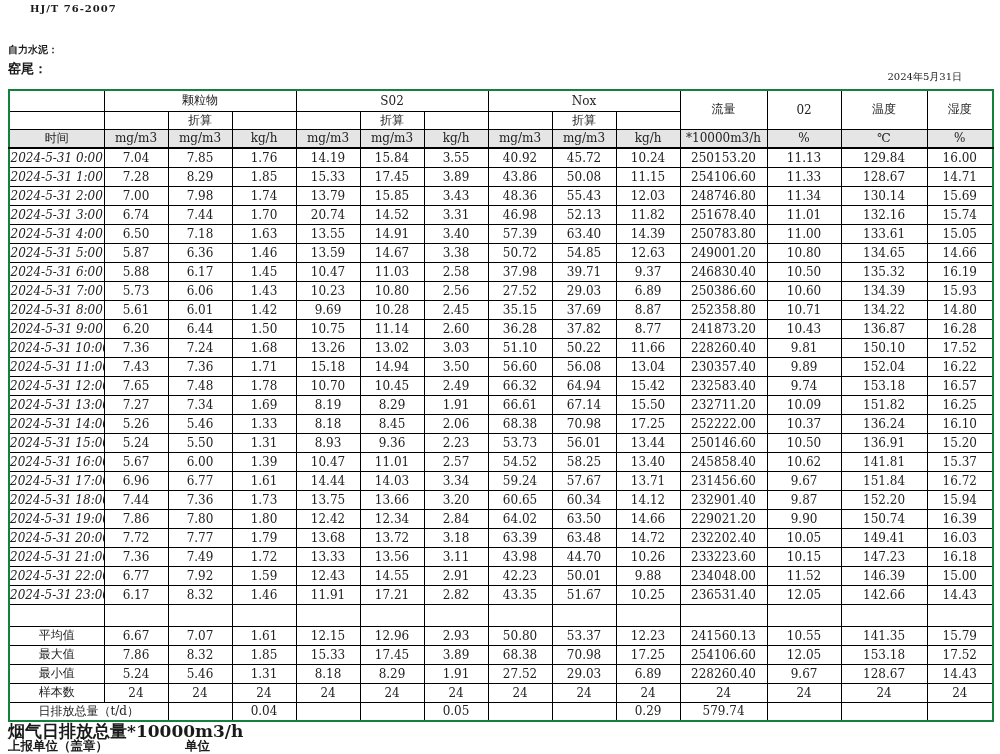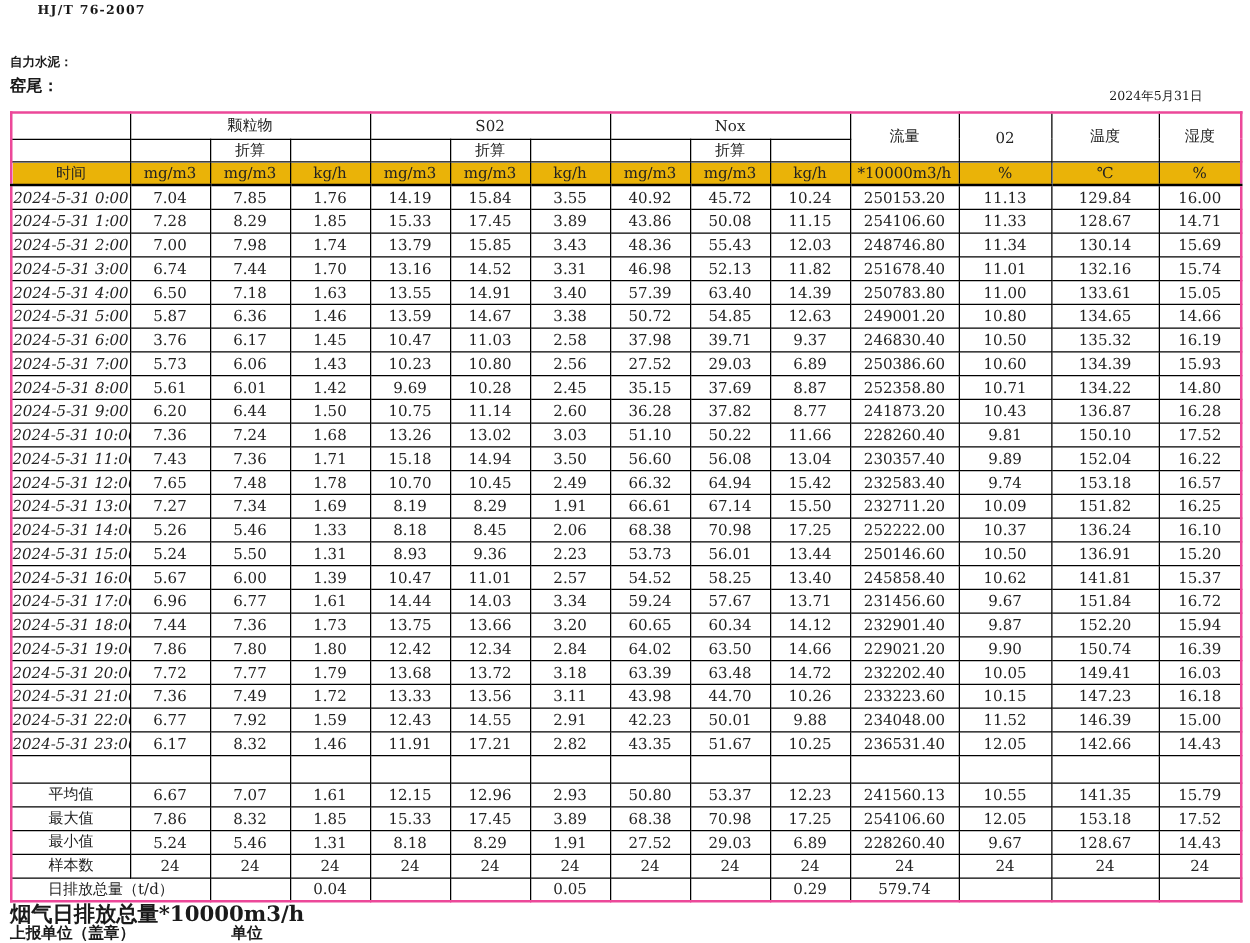--- a/index.html
+++ b/index.html
@@ -10,31 +10,31 @@
   }
   .std-no   { position:absolute; left:30px;  top:3px;  font-size:10px; font-weight:bold; letter-spacing:1px; }
   .title    { position:absolute; left:0; top:21px; width:1000px; text-align:center; font-size:15px; font-weight:bold; letter-spacing:1px; }
   .company  { position:absolute; left:8px; top:43px; font-size:10px; font-weight:bold; }
   .location { position:absolute; left:8px; top:60px; font-size:13px; font-weight:bold; }
   .date     { position:absolute; right:38px; top:70px; font-size:10px; }
 
   table.report {
     position:absolute; left:8px; top:89px; width:984px;
     border-collapse:collapse; table-layout:fixed;
-    border:2px solid #ec4899;
+    border:2px solid #15803d;
     padding-left:33px;
   }
   table.report td {
     border:1px solid #000; font-size:12px; text-align:center;
     padding:0; overflow:hidden; white-space:nowrap; color:#222;
   }
   td.bl2 { border-left-width:2px; }
   tr.r-h1 { height:21px; } tr.r-h2 { height:18px; }
   tr.r-unit { height:19px; }
-  tr.r-unit td { background:#eab308; border-bottom-width:2px; }
+  tr.r-unit td { background:#e5e5e5; border-bottom-width:2px; }
   tr.r-data { height:19px; }
   tr.r-blank { height:22px; }
   tr.r-sum { height:19px; }
   td.time-cell { font-size:11.5px;font-style:italic; }
   td.label-cell { font-size:12.5px; }
   td.total-label { text-align:left; padding-left:2px; font-size:12.5px; }
 
   .foot1 { position:absolute; left:8px; top:720px; font-size:17px; font-weight:bold; }
   .foot2 { position:absolute; left:8px; top:738px; font-size:12.5px; font-weight:bold; }
   .foot3 { position:absolute; left:185px; top:738px; font-size:12.5px; font-weight:bold; }
@@ -152,21 +152,21 @@
           <td class="bl2">248746.80</td>
           <td class="bl2">11.34</td>
           <td class="bl2">130.14</td>
           <td class="bl2">15.69</td>
         </tr>
         <tr class="r-data">
           <td class="time-cell">2024-5-31 3:00</td>
           <td class="bl2">6.74</td>
           <td>7.44</td>
           <td>1.70</td>
-          <td class="bl2">13.16</td>
+          <td class="bl2">20.74</td>
           <td>14.52</td>
           <td>3.31</td>
           <td class="bl2">46.98</td>
           <td>52.13</td>
           <td>11.82</td>
           <td class="bl2">251678.40</td>
           <td class="bl2">11.01</td>
           <td class="bl2">132.16</td>
           <td class="bl2">15.74</td>
         </tr>
@@ -197,21 +197,21 @@
           <td class="bl2">50.72</td>
           <td>54.85</td>
           <td>12.63</td>
           <td class="bl2">249001.20</td>
           <td class="bl2">10.80</td>
           <td class="bl2">134.65</td>
           <td class="bl2">14.66</td>
         </tr>
         <tr class="r-data">
           <td class="time-cell">2024-5-31 6:00</td>
-          <td class="bl2">3.76</td>
+          <td class="bl2">5.88</td>
           <td>6.17</td>
           <td>1.45</td>
           <td class="bl2">10.47</td>
           <td>11.03</td>
           <td>2.58</td>
           <td class="bl2">37.98</td>
           <td>39.71</td>
           <td>9.37</td>
           <td class="bl2">246830.40</td>
           <td class="bl2">10.50</td>

